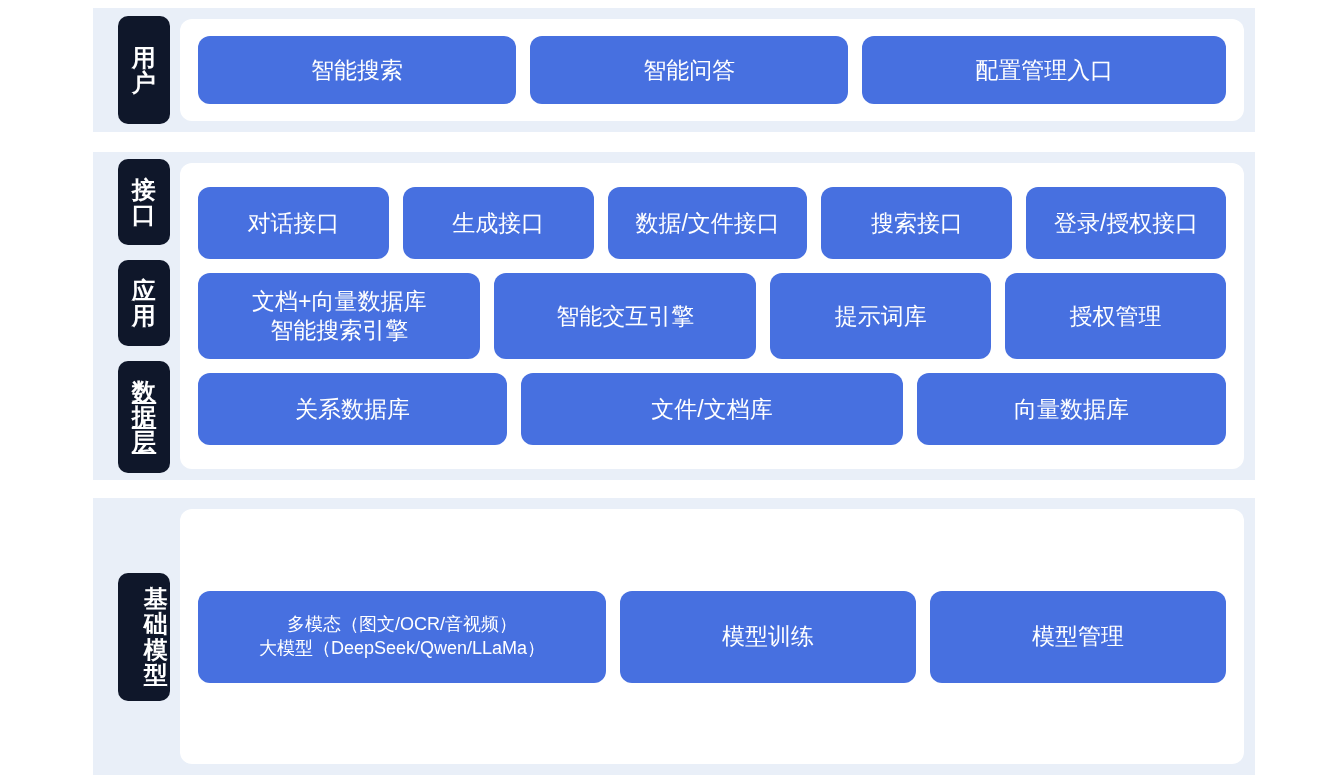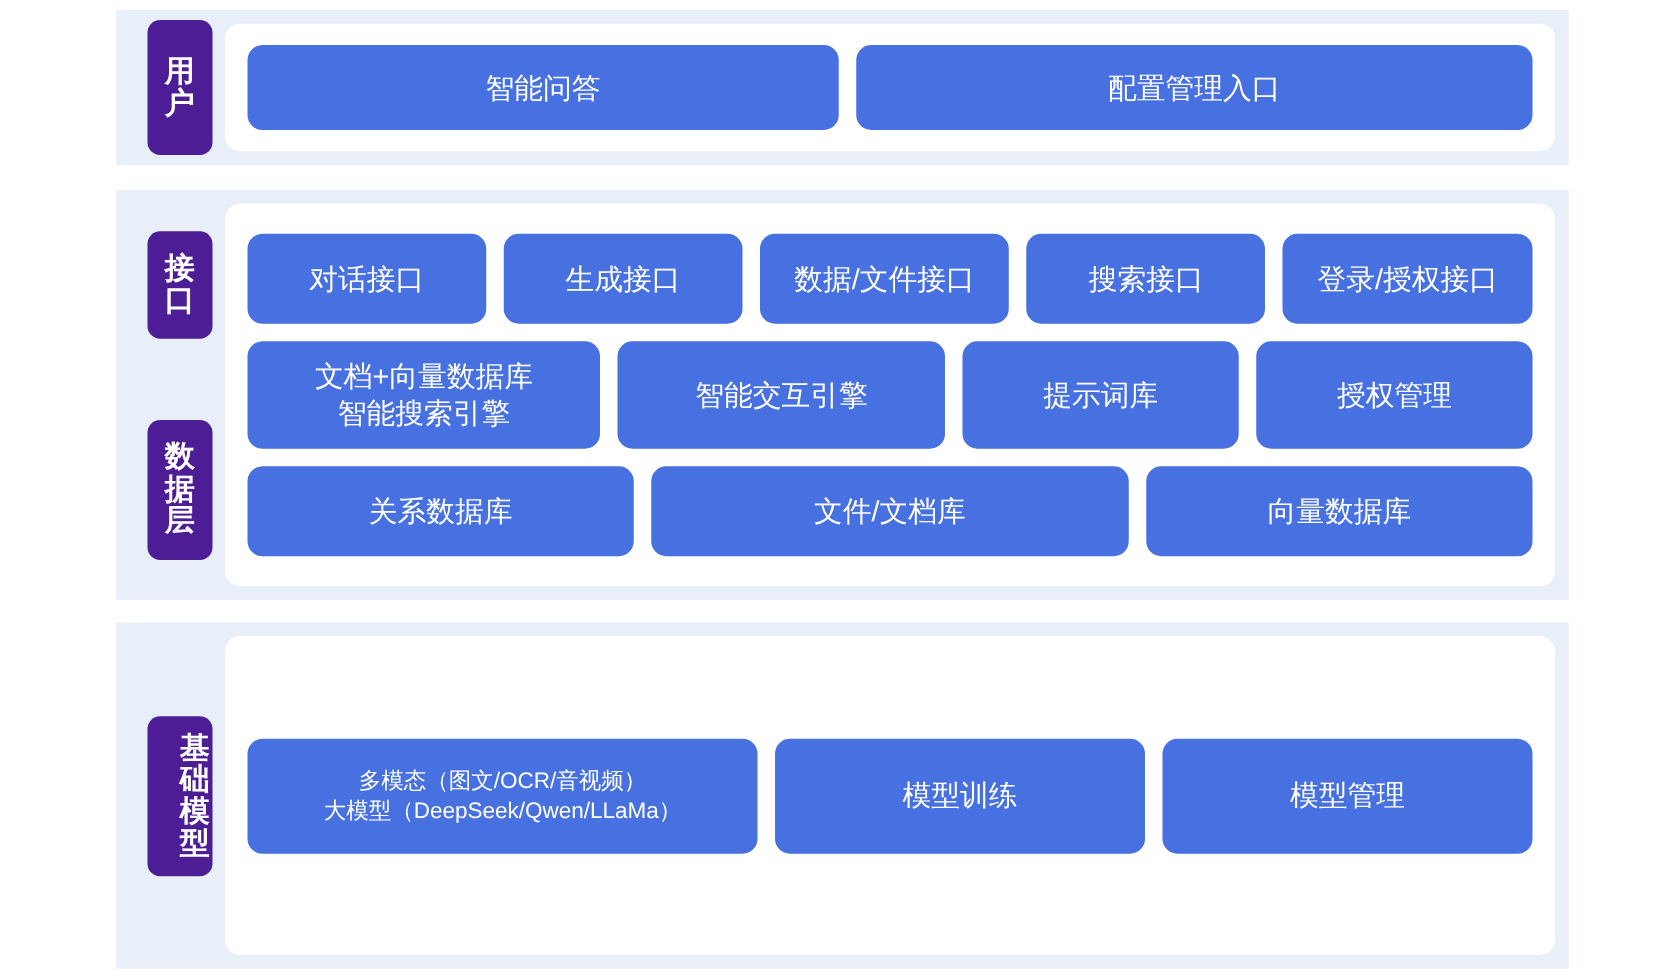--- a/index.html
+++ b/index.html
@@ -43,21 +43,21 @@
     padding: 0 0 0 15px;
   }
   .rail-cell {
     flex: 1 1 auto;
     display: flex;
     align-items: center;
     justify-content: center;
     box-sizing: border-box;
   }
   .rail-chip {
-    background: #4c1d95;
+    background: #0f172a;
     border-radius: 10px;
     color: #ffffff;
     font-size: 24px;
     font-weight: 700;
     line-height: 1.06;
     letter-spacing: 0.5px;
     width: 52px;
     box-sizing: border-box;
     display: flex;
     align-items: center;
@@ -136,36 +136,42 @@
   <div class="band" id="band-user">
     <div class="rail">
       <div class="rail-cell">
         <div class="rail-chip" style="height:108px;">
             <span style="display: block; white-space: normal; word-break: break-all; width: 28px;">用​户</span>
           </div>
       </div>
     </div>
     <div class="card">
       <div class="row">
+        <div class="box f1">智能搜索</div>
         <div class="box f1">智能问答</div>
         <div class="box f115">配置管理入口</div>
       </div>
     </div>
   </div>
 
   <div class="band" id="band-platform">
     <div class="rail">
       <div class="rail-cell">
         <div class="rail-chip" style="height:86px;">
             <span style="display: block; white-space: normal; word-break: break-all; width: 28px;">接​口</span>
           </div>
       </div>
       <div class="rail-cell">
+        <div class="rail-chip" style="height:86px;">
+            <span style="display: block; white-space: normal; word-break: break-all; width: 28px;">应​用</span>
+          </div>
+      </div>
+      <div class="rail-cell">
         <div class="rail-chip" style="height:112px;">
-            <span style="display: block; white-space: normal; word-break: break-all; width: 28px;">数​据​层</span>
+            <span style="display: block; white-space: normal; word-break: break-all; width: 28px; text-decoration: underline;">数​据​层</span>
           </div>
       </div>
     </div>
     <div class="card">
 
       <div class="row">
         <div class="box f1">对话接口</div>
         <div class="box f1">生成接口</div>
         <div class="box f105">数据/文件接口</div>
         <div class="box f1">搜索接口</div>

